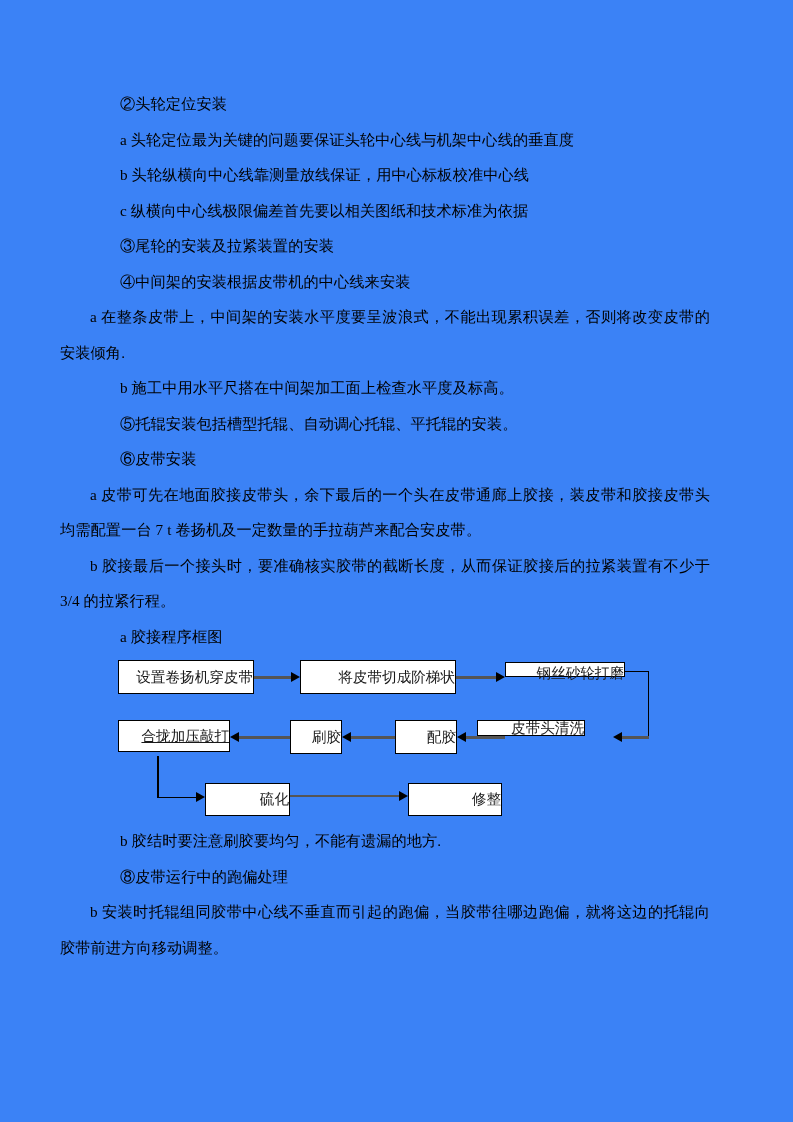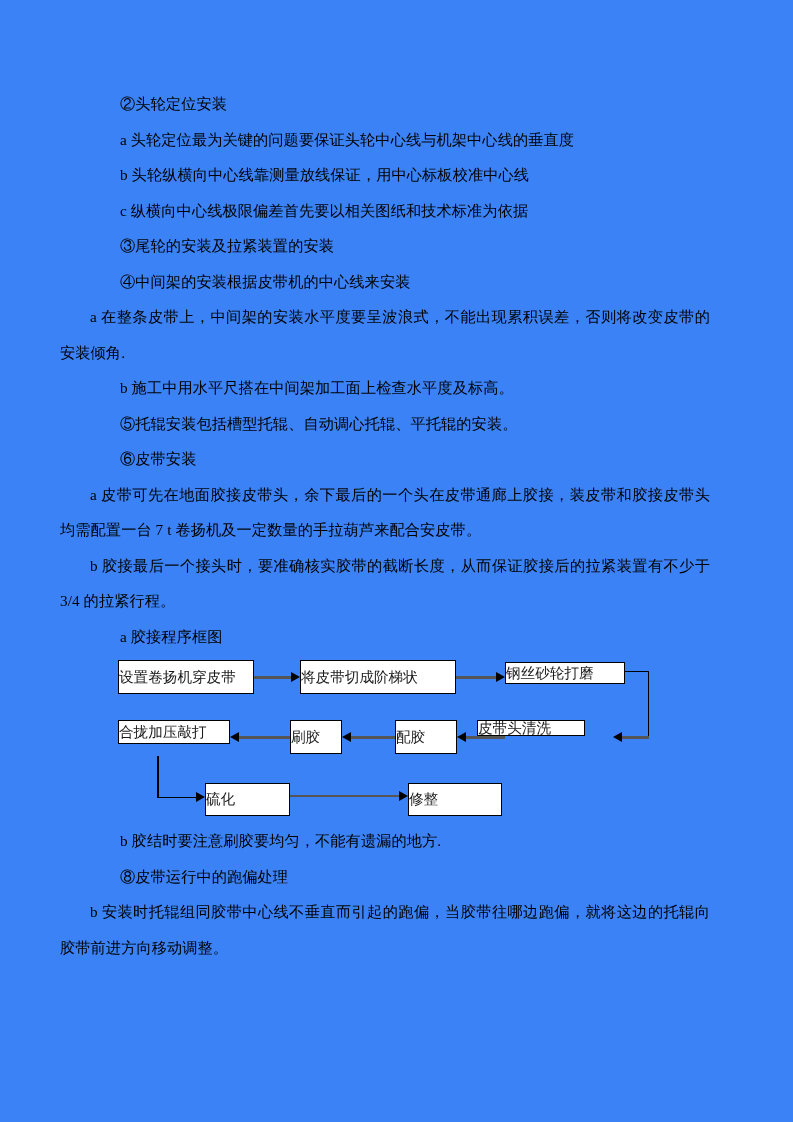--- a/index.html
+++ b/index.html
@@ -45,21 +45,21 @@
     width: 793px;
     height: 1122px;
     pointer-events: none;
   }
   .fbox {
     position: absolute;
     border: 1.4px solid #000;
     background: #fff;
     display: flex;
     align-items: center;
-    justify-content: flex-start;
+    justify-content: flex-end;
     font-family: "Liberation Serif", "DejaVu Serif", serif;
     font-size: 14.6px;
     line-height: 1;
     color: #1a1a1a;
     box-sizing: border-box;
     white-space: nowrap;
   }
   .fbox.short {
     align-items: flex-start;
     padding-top: 1px;
@@ -115,21 +115,21 @@
   <div class="flow">
 
     <div class="fbox" style="left:118px; top:660px; width:136px; height:34px;">
       <span>设置卷扬机穿皮带</span>
     </div>
 
     <div class="fbox" style="left:300px; top:660px; width:156px; height:34px;">
       <span>将皮带切成阶梯状</span>
     </div>
 
-    <div class="fbox short" style="left:505px; top:662px; width:120px; height:22px;">
+    <div class="fbox short" style="left:505px; top:662px; width:120px; height:15px;">
       <span>钢丝砂轮打磨</span>
     </div>
 
     <div class="fline" style="left:254px; top:676px; width:37px; height:2.6px;"></div>
     <div class="arrow right" style="left:291px; top:672px;"></div>
 
     <div class="fline" style="left:456px; top:676px; width:40px; height:2.6px;"></div>
     <div class="arrow right" style="left:496px; top:672px;"></div>
 
     <div class="fline black" style="left:625px; top:671px; width:24px; height:1.4px;"></div>
@@ -142,21 +142,21 @@
     </div>
 
     <div class="fbox" style="left:395px; top:720px; width:62px; height:34px;">
       <span>配胶</span>
     </div>
 
     <div class="fbox" style="left:290px; top:720px; width:52px; height:34px;">
       <span>刷胶</span>
     </div>
 
-    <div class="fbox" style="left:118px; top:720px; width:112px; height:24px;">
+    <div class="fbox" style="left:118px; top:720px; width:112px; height:32px;text-decoration:underline;">
       <span>合拢加压敲打</span>
     </div>
 
     <div class="fline" style="left:466px; top:736px; width:39px; height:2.6px;"></div>
     <div class="arrow left" style="left:457px; top:732px;"></div>
 
     <div class="fline" style="left:351px; top:736px; width:44px; height:2.6px;"></div>
     <div class="arrow left" style="left:342px; top:732px;"></div>
 
     <div class="fline" style="left:239px; top:736px; width:51px; height:2.6px;"></div>

